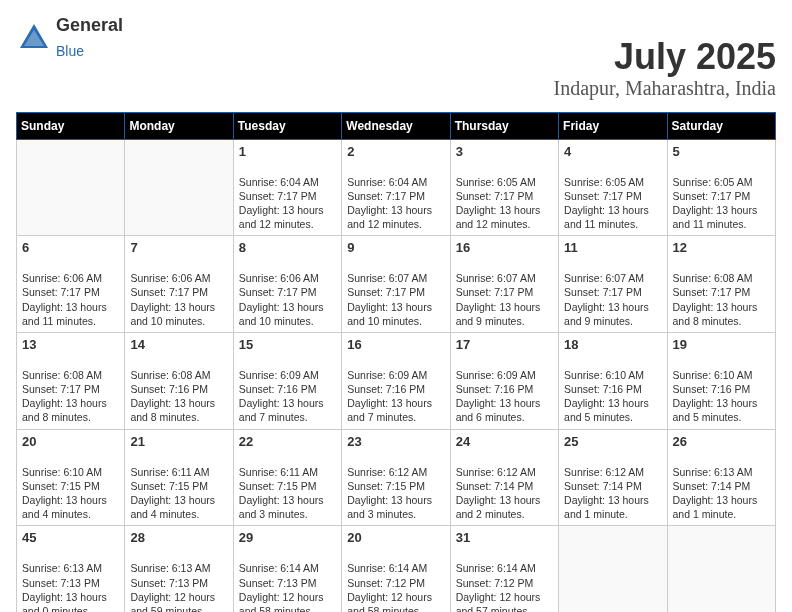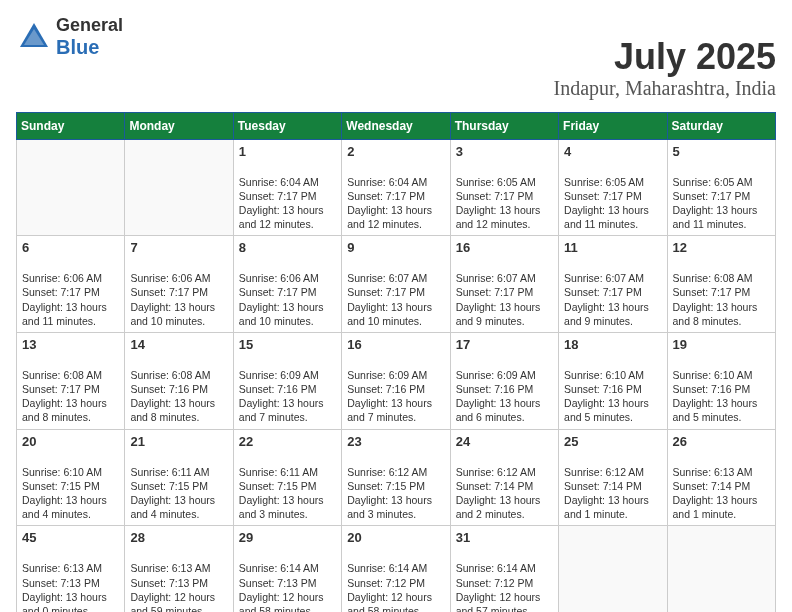--- a/index.html
+++ b/index.html
@@ -25,23 +25,24 @@
       display: flex;
       flex-direction: column;
       line-height: 1.1;
     }
     .logo-general {
       font-size: 18px;
       font-weight: bold;
       color: #333;
     }
     .logo-blue {
-      font-size: 20px;
-      font-weight: bold;
+      font-size: 14px;
+      font-weight: normal;
       color: #2a6db5;
+      margin-top: 8px;
     }
     .logo-icon {
       width: 36px;
       height: 36px;
     }
     .title-block {
       text-align: right;
       margin-top: 21px;
     }
     .month-title {
@@ -54,21 +55,21 @@
       font-size: 20px;
       color: #555;
       font-family: Liberation Serif, serif;
     }
     .calendar {
       width: 100%;
       border-collapse: collapse;
       font-size: 11px;
     }
     .calendar th {
-      background: #15803d;
+      background: #000000;
       color: #fff;
       padding: 6px 4px;
       text-align: left;
       font-size: 12px;
       font-weight: bold;
       border: 1px solid #1a5a9a;
     }
     .calendar td {
       border: 1px solid #ccc;
       vertical-align: top;

